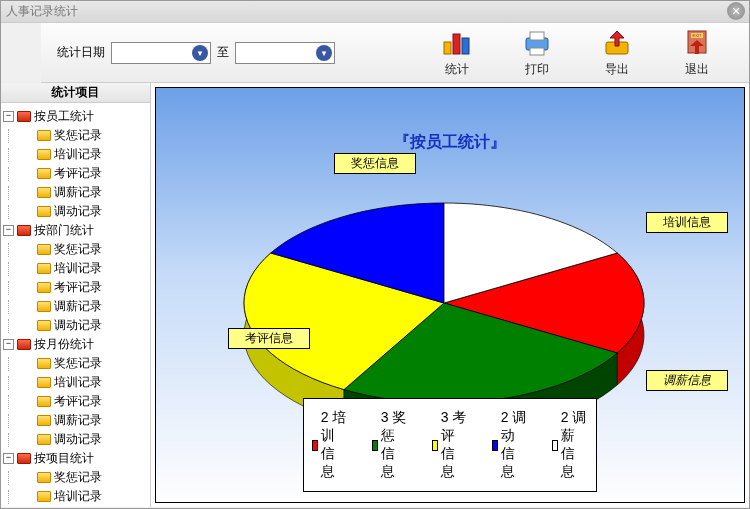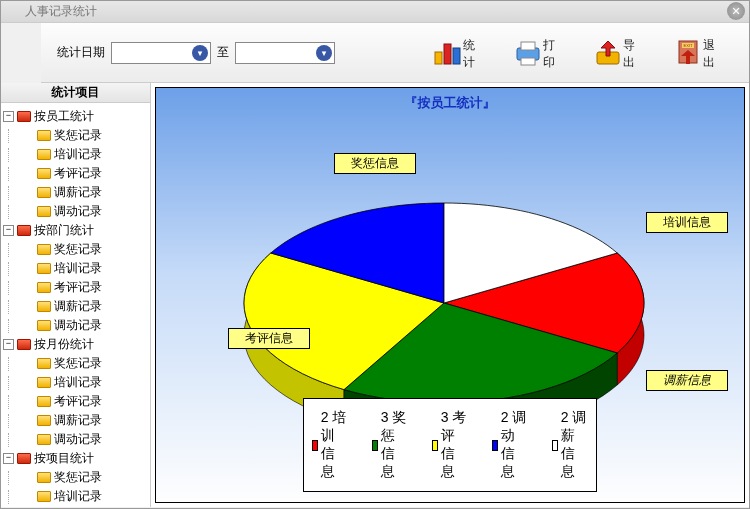--- a/index.html
+++ b/index.html
@@ -1,41 +1,41 @@
 <!DOCTYPE html>
 <html><head>
 <meta charset="utf-8">
 <style>
 * { box-sizing: border-box; margin: 0; padding: 0; }
 body { font-family: "SimSun", "Microsoft YaHei", sans-serif; font-size: 12px; background: #fff; width: 750px; height: 509px; overflow: hidden; }
 .window { width: 750px; height: 509px; border: 1px solid #999; background: #f0f0f0; position: relative; }
-.titlebar { height: 22px; background: linear-gradient(#e8e8e8, #d8d8d8); border-bottom: 1px solid #ccc; display: flex; align-items: center; padding: 0 24px; color: #777; position: relative; }
+.titlebar { height: 22px; background: linear-gradient(#e8e8e8, #d8d8d8); border-bottom: 1px solid #ccc; display: flex; align-items: center; padding: 0 5px; color: #777; position: relative; }
 .titlebar .close { position: absolute; right: 4px; top: 1px; width: 18px; height: 18px; border-radius: 50%; background: radial-gradient(#bbb, #888); color: #fff; display: flex; align-items: center; justify-content: center; font-size: 11px; cursor: pointer; }
 .toolbar { height: 60px; background: linear-gradient(#fdfdfd,#ececec); border-bottom: 1px solid #ccc; display: flex; align-items: center; padding: 0 10px; gap: 16px; margin-left: 40px; }
 .date-area { display: flex; align-items: center; gap: 6px; margin-left:6px; }
 .date-input { width: 100px; height: 22px; border: 1px solid #888; background: #fff; display: flex; align-items: center; justify-content: flex-end; padding-right: 2px; }
 .date-input .dd { width: 16px; height: 16px; border-radius: 50%; background:#3857a5; display:flex;align-items:center;justify-content:center;color:#fff;font-size:9px;}
 .tool-buttons { margin-left: auto; display: flex; gap: 32px; padding-right: 18px; }
-.tbtn { width: 48px; display: flex; flex-direction: row; align-items: center; cursor: pointer; }
+.tbtn { width: 48px; display: flex; flex-direction: column; align-items: center; cursor: pointer; }
 .tbtn .ico { width: 32px; height: 32px; display:flex;align-items:center;justify-content:center; }
 .tbtn .lbl { font-size: 12px; margin-top:2px; color:#222;}
 .body-area { display: flex; height: 424px; }
 .sidebar { width: 150px; border-right: 1px solid #ccc; background: #fff; display:flex; flex-direction:column;font-family:Liberation Mono, monospace;}
 .sidebar-header { height: 20px; background: linear-gradient(#f4f4f4,#e4e4e4); text-align: center; font-weight: bold; border-bottom:1px solid #ccc; line-height:20px;}
 .tree { flex:1; overflow:auto; padding:4px 2px; }
 .tree-node { display:flex; align-items:center; gap:3px; padding:1px 0; white-space:nowrap;}
 .tree-node.parent { font-weight:normal; }
 .exp { width:11px; height:11px; border:1px solid #888; display:inline-flex; align-items:center; justify-content:center; font-size:9px; line-height:1; background:#fff; cursor:pointer;}
 .indent { display:inline-block; width:26px; border-left:1px dotted #aaa; height:14px; margin-left:5px;}
 .folder { width:14px; height:11px; display:inline-block; }
 .folder.red { background:linear-gradient(#ff6b4a,#cc2a0e); border:1px solid #a01500; border-radius:1px;}
 .folder.yellow { background:linear-gradient(#ffe17a,#f2b200); border:1px solid #c08800; border-radius:1px;}
 .chart-area { flex:1; background:#fff; position:relative; padding:4px;}
 .chart-inner { position:absolute; inset:4px; border:1px solid #000; background:linear-gradient(to bottom,#6da0e8 0%, #c6dbf8 45%, #fefefe 100%);}
-.chart-title { width:100%; text-align:center; color:#1530c0; font-weight:bold; font-size:13px; padding-top:6px;}
+.chart-title { width:100%; text-align:center; color:#1530c0; font-weight:bold; font-size:16px; padding-top:6px;margin-top:38px;}
 .pie-wrap { position:absolute; left:48px; top:55px; width:480px; height:330px;}
 .slice-label { position:absolute; background:#ffff88; border:1px solid #000; padding:1px 16px; font-size:12px; white-space:nowrap;}
 .legend { position:absolute; bottom:10px; left:50%; transform:translateX(-50%); border:1px solid #000; background:#fff; padding:10px 8px; display:flex; gap:24px; font-size:14px; align-items:center;}
 .legend-item { display:flex; align-items:center; gap:3px;}
 .swatch { width:11px; height:11px; border:1px solid #000;}
 </style>
 </head>
 <body>
 
 <div class="window">

